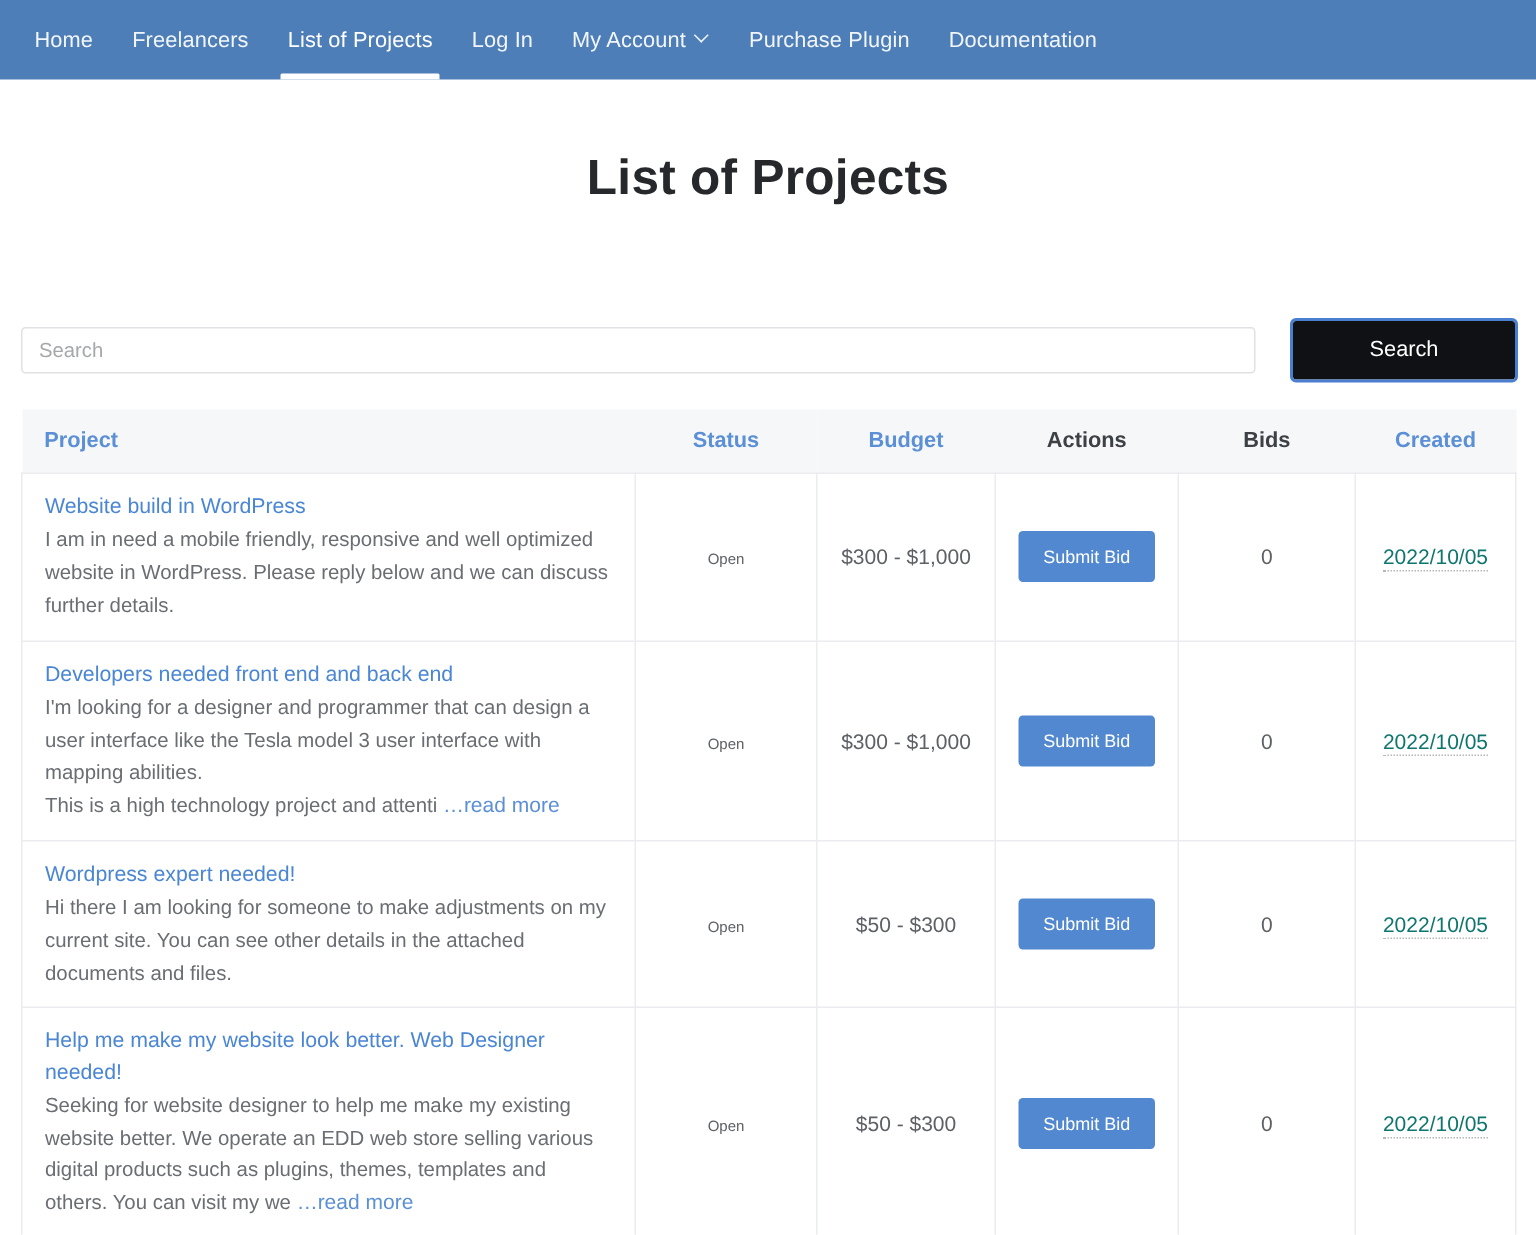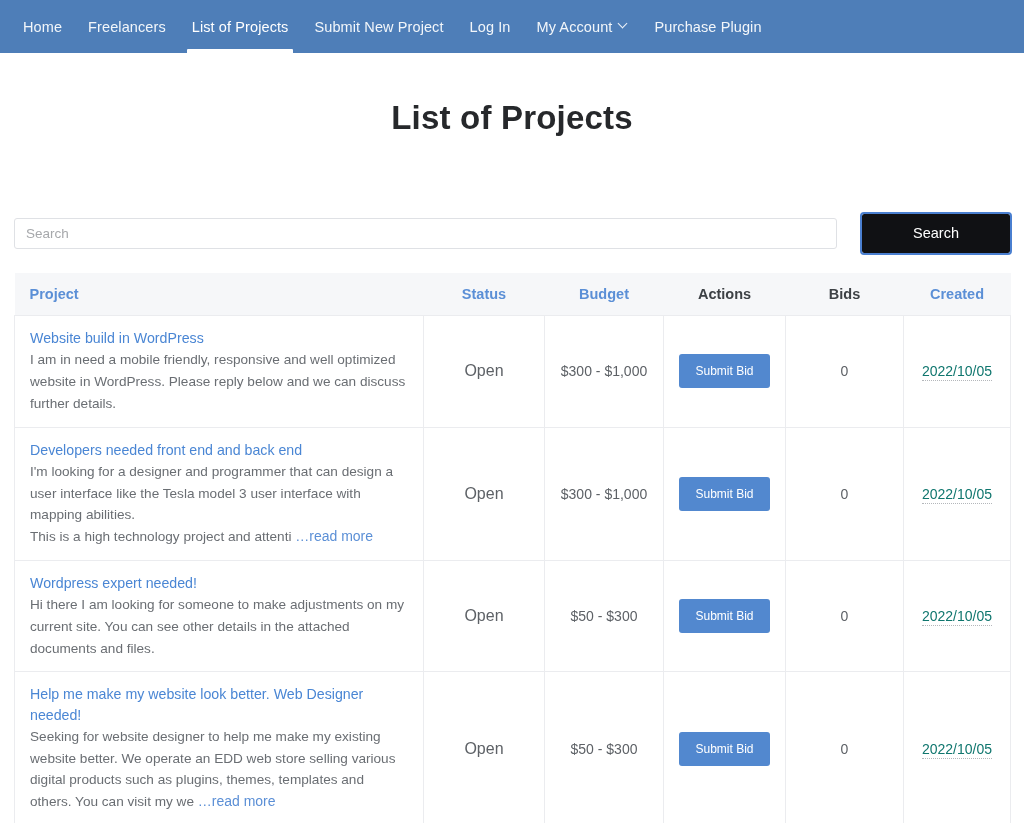--- a/index.html
+++ b/index.html
@@ -161,21 +161,21 @@
   .proj-desc {
     color: #6a6e73;
     font-size: 13.6px;
     line-height: 1.53;
   }
   .read-more {
     color: #5b8fd6;
     cursor: pointer;
     text-decoration: none;
   }
-  .status-text { color: #5d6166; font-size: 16px; }
+  .status-text { color: #5d6166; font-size: 10px; }
   .budget-text { color: #5d6166; font-size: 14px; }
   .bids-text { color: #5d6166; font-size: 14px; }
   .created-text {
     color: #0f766e;
     font-size: 14px;
     border-bottom: 1px dotted #b4b7bb;
     padding-bottom: 1px;
   }
   .bid-btn {
     display: inline-block;
@@ -206,31 +206,31 @@
       <a class="nav-item">
         <span class="nav-label">Home</span>
       </a>
       <a class="nav-item">
         <span class="nav-label">Freelancers</span>
       </a>
       <a class="nav-item active">
         <span class="nav-label">List of Projects</span>
       </a>
       <a class="nav-item">
-        <span class="nav-label">Submit New Project</span>
-      </a>
-      <a class="nav-item">
         <span class="nav-label">Log In</span>
       </a>
       <a class="nav-item">
         <span class="nav-label">My Account</span>
         <span class="caret"></span>
       </a>
       <a class="nav-item">
         <span class="nav-label">Purchase Plugin</span>
+      </a>
+      <a class="nav-item">
+        <span class="nav-label">Documentation</span>
       </a>
     </div>
 </nav>
 
 <h1 class="page-title">List of Projects</h1>
 
 <div class="search-row">
   <input class="search-input" type="text" placeholder="Search" value="" style="">
   <div class="search-btn-wrap">
     <button class="search-btn">Search</button>

